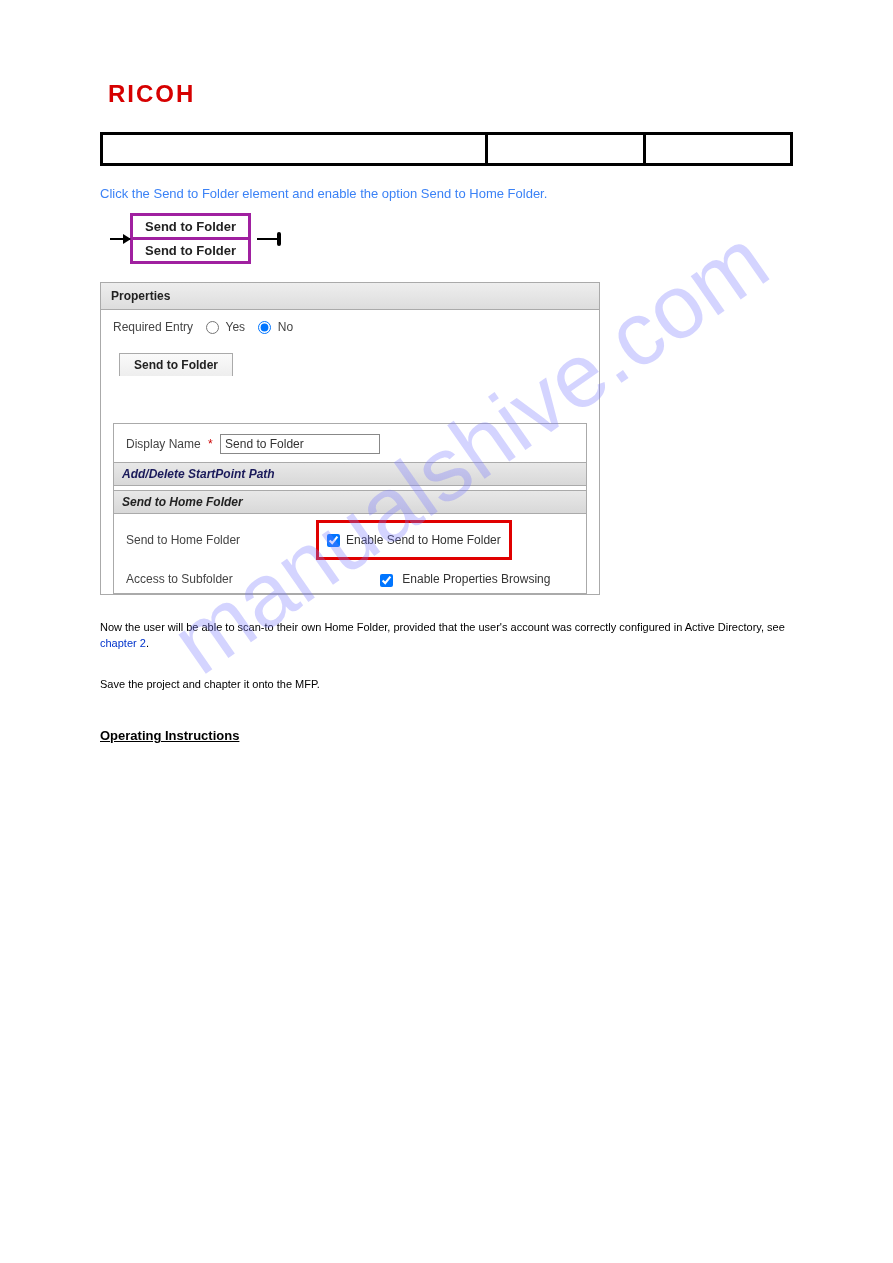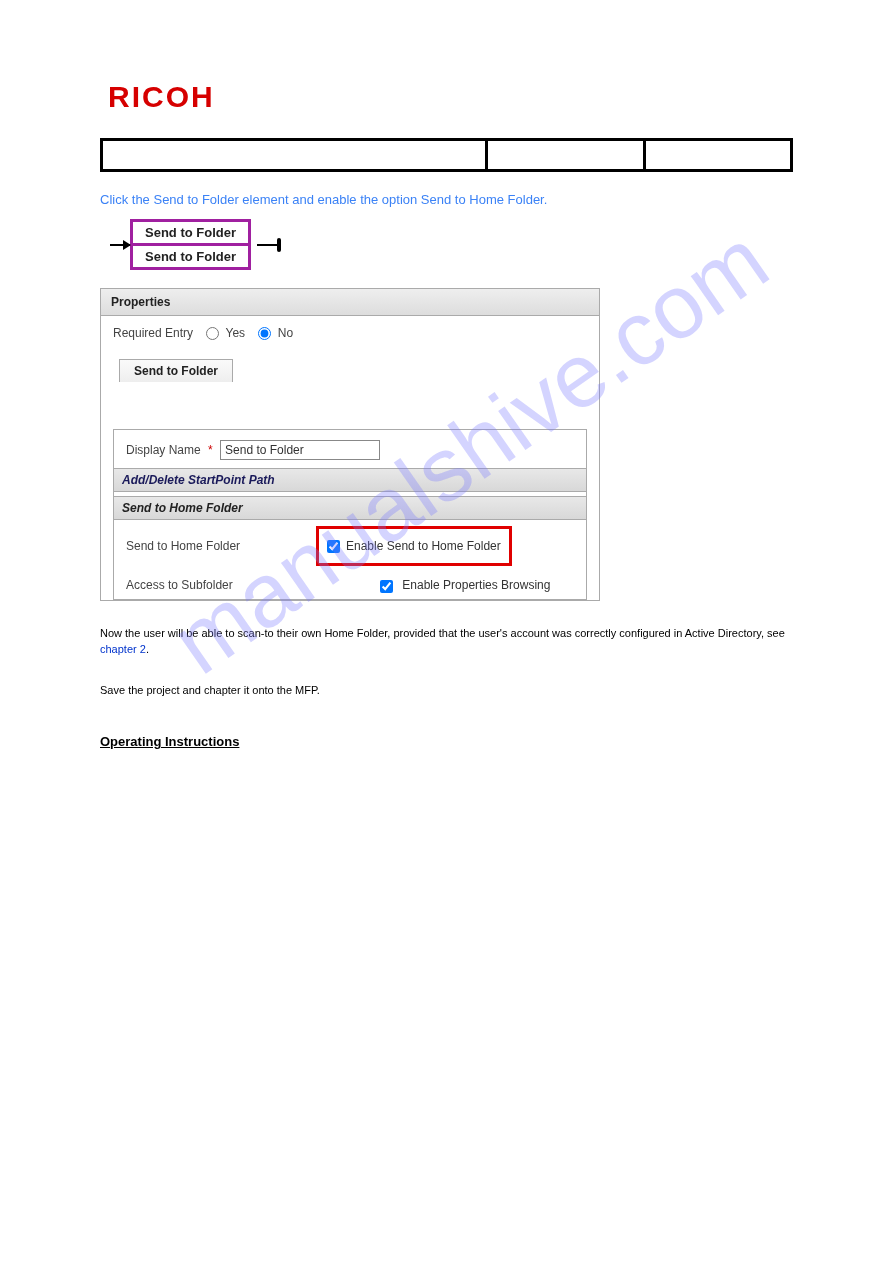--- a/index.html
+++ b/index.html
@@ -9,21 +9,21 @@
     width: 893px;
     height: 1263px;
     position: relative;
     overflow: hidden;
     color: #000;
   }
   .page { padding: 80px 60px 40px 60px; position: relative; }
   .logo {
     font-family: Arial, sans-serif;
     font-weight: 900;
-    font-size: 30px;
+    font-size: 24px;
     color: #d60000;
     letter-spacing: 2px;
     margin-left: 48px;
     margin-bottom: 24px;
   }
   .info-bar {
     border: 3px solid #000;
     display: flex;
     margin: 0 40px 20px 40px;
     height: 34px;

